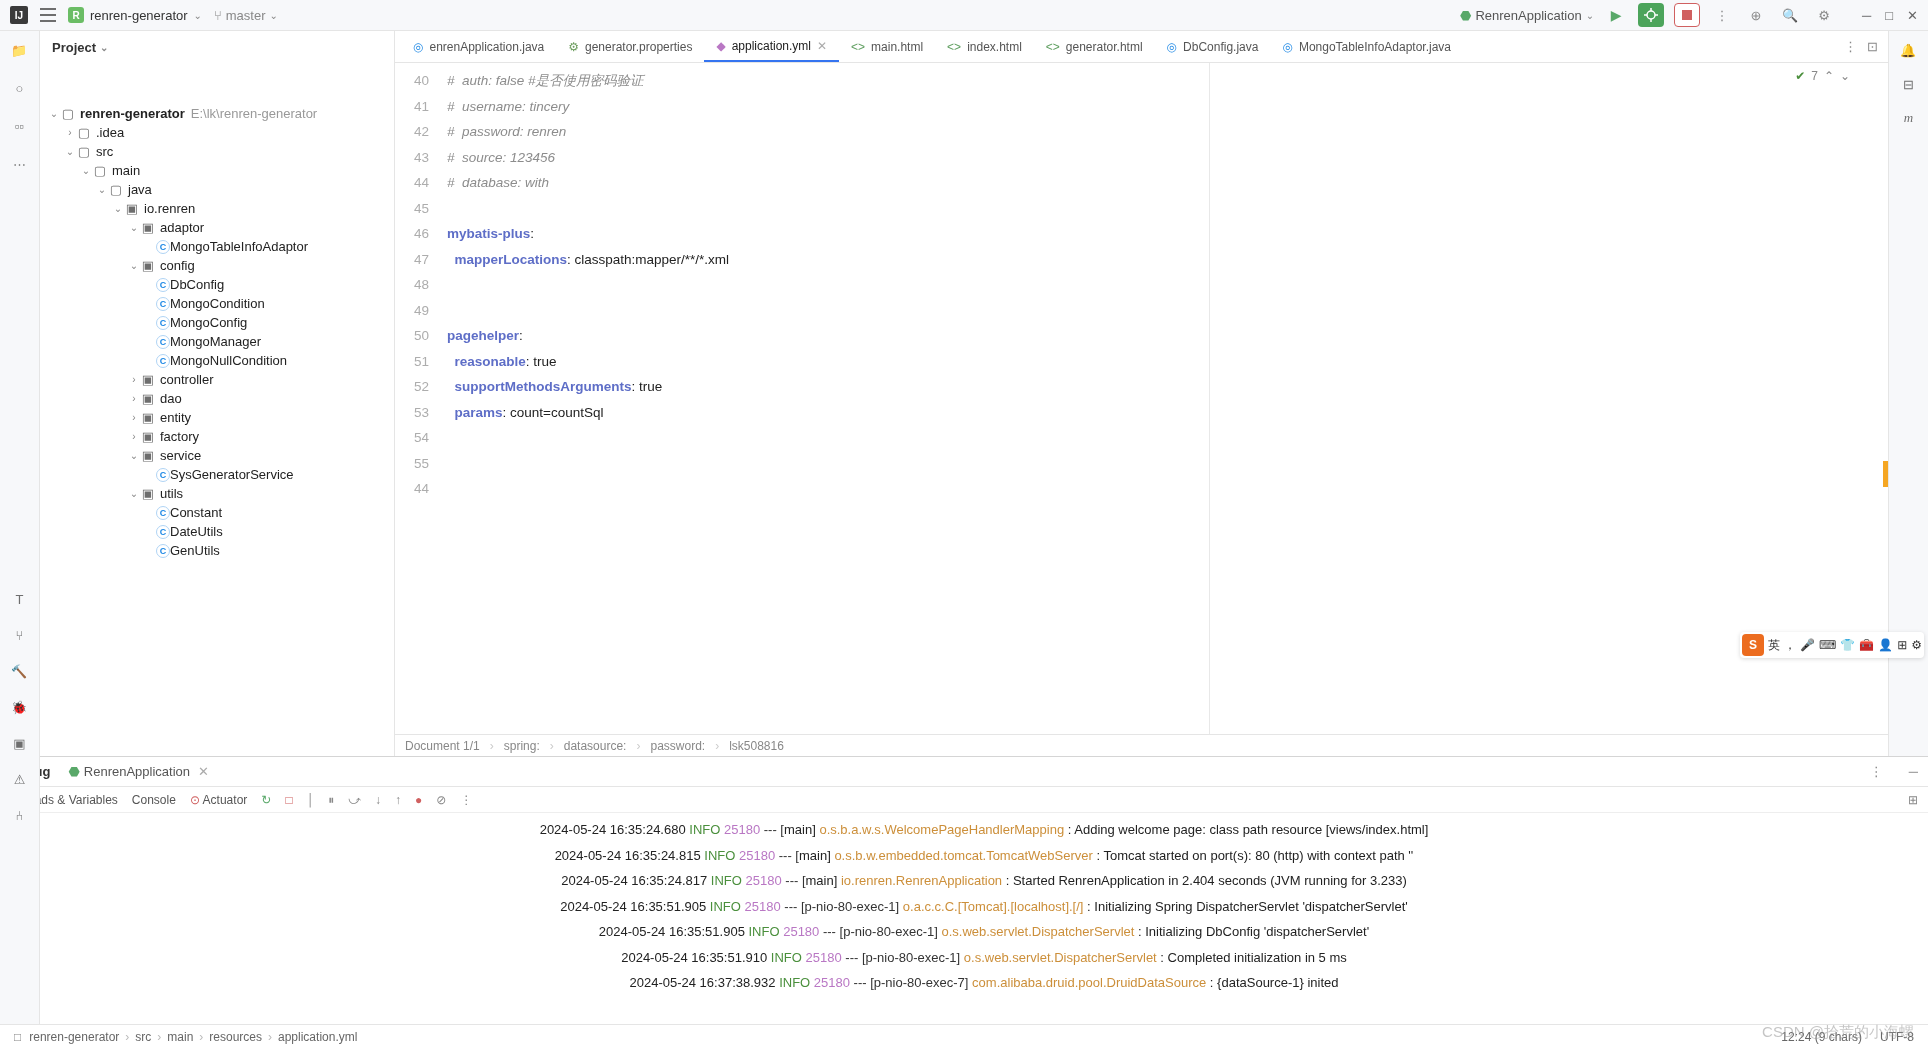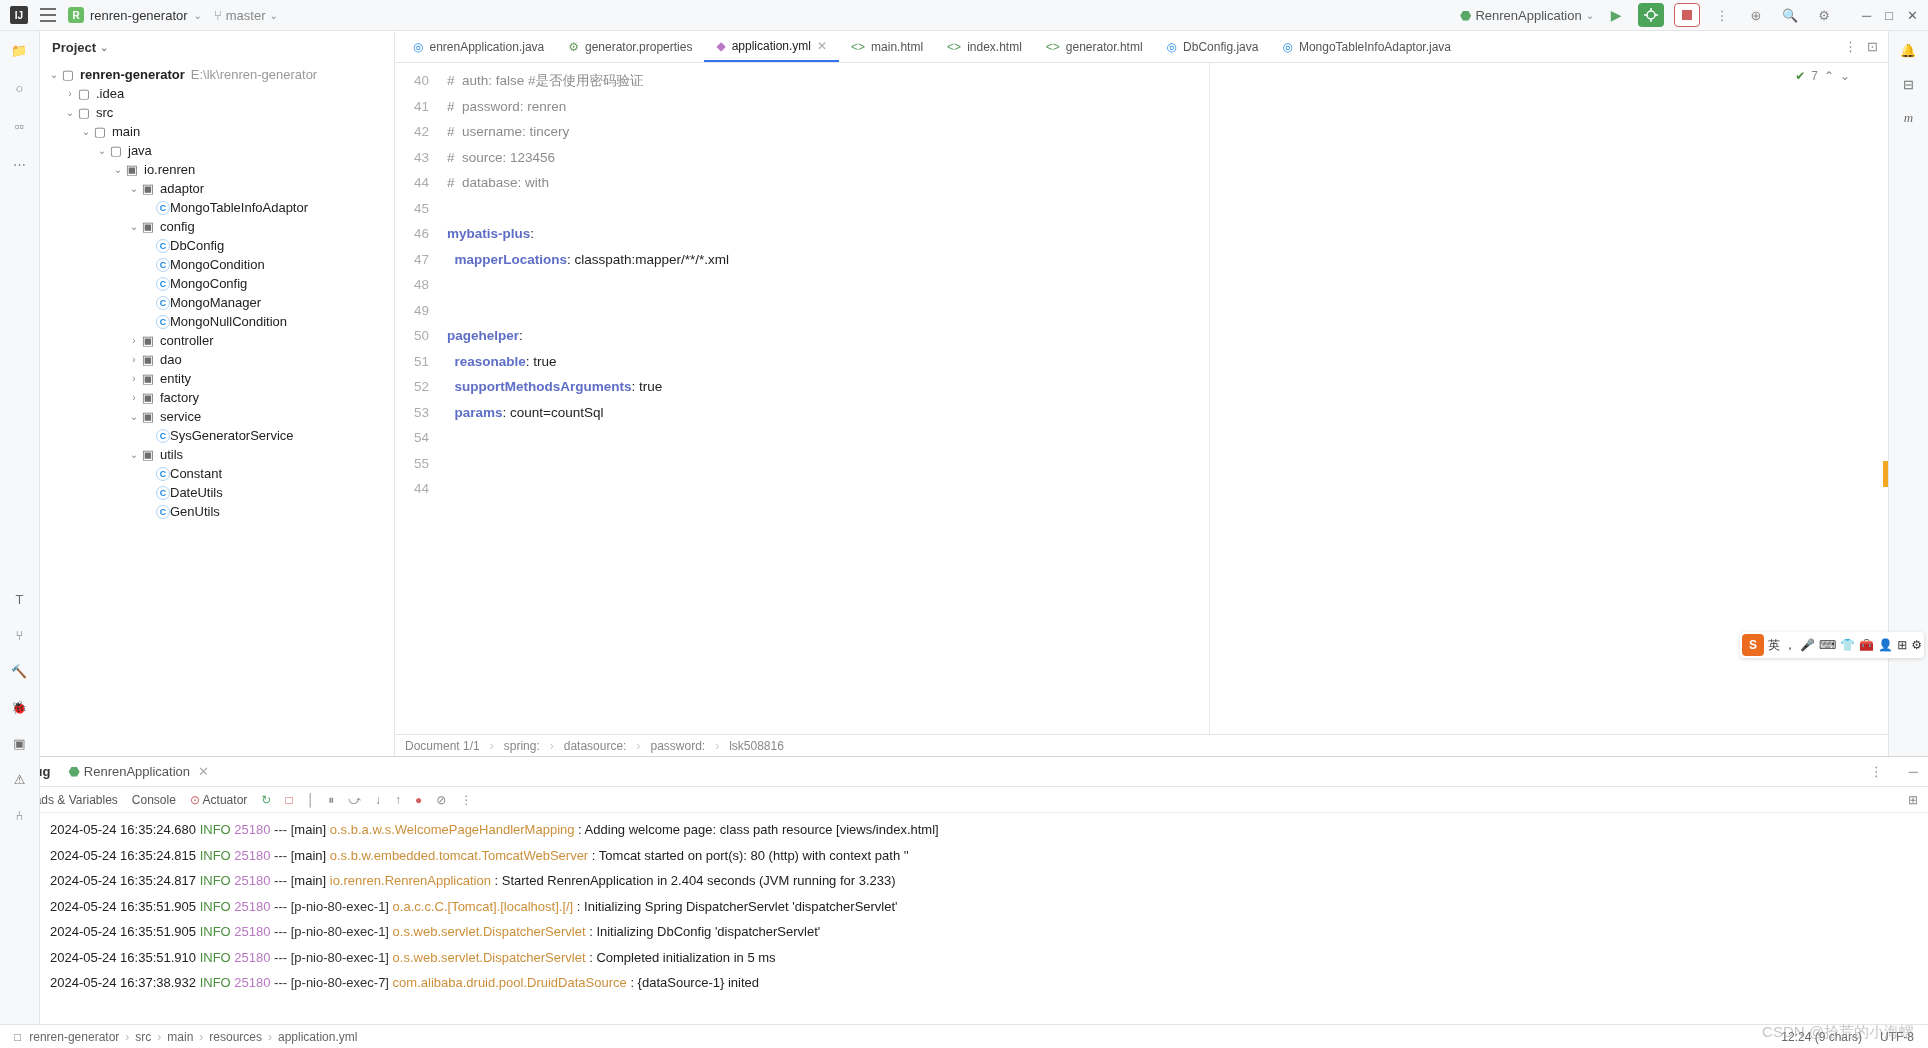--- a/index.html
+++ b/index.html
@@ -16,57 +16,57 @@
 .run-config { display: flex; align-items: center; gap: 4px; color: #555; }
 .icon-btn { width: 24px; height: 24px; display: flex; align-items: center; justify-content: center; cursor: pointer; border-radius: 4px; }
 .play-icon { color: #59a869; font-size: 14px; }
 .debug-btn { background: #4ca45b; border-radius: 4px; width: 26px; height: 24px; display:flex;align-items:center;justify-content:center;}
 .stop-btn { background: #fff; border: 1px solid #d06060; border-radius: 4px; width: 26px; height: 24px;display:flex;align-items:center;justify-content:center; }
 .stop-btn .sq { width: 10px; height: 10px; background: #d06060; }
 .win-controls { display: flex; gap: 14px; margin-left: 16px; color: #666; }
 .main-area { flex: 1; display: flex; overflow: hidden; }
 .left-gutter { width: 40px; background: #f7f8fa; border-right: 1px solid #e5e5e5; display: flex; flex-direction: column; align-items: center; padding-top: 10px; gap: 20px; }
 .gutter-icon { width: 18px; height: 18px; color: #6e6e6e; cursor: pointer; display:flex;align-items:center;justify-content:center;}
-.project-panel { width: 355px; border-right: 1px solid #e5e5e5; display: flex; flex-direction: column; background: #fff; }
+.project-panel { width: 355px; border-right: 1px solid #e5e5e5; display: flex; flex-direction: column; background: #fff; gap: 39px; }
 .project-header { height: 32px; display: flex; align-items: center; padding: 0 12px; font-weight: bold; color: #333; }
 .tree { flex: 1; overflow: auto; padding: 2px 0; font-size: 13px; }
 .tree-row { display: flex; align-items: center; height: 19px; padding-left: 8px; cursor: pointer; white-space: nowrap; }
 .tree-arrow { width: 12px; color: #888; font-size: 10px; text-align: center; }
 .tree-icon { width: 16px; text-align: center; margin-right: 4px; }
 .folder-icon { color: #6e6e6e; }
 .class-icon { color: #1e88e5; font-weight: bold; border: 1px solid #b0d4f5; border-radius: 50%; width: 14px; height: 14px; font-size: 9px; display: inline-flex; align-items: center; justify-content: center; background: #fff;}
 .tree-label { color: #222; }
 .tree-hint { color: #999; margin-left: 6px; }
 .editor-area { flex: 1; display: flex; flex-direction: column; overflow: hidden; position: relative; }
 .tabs { height: 32px; display: flex; align-items: center; border-bottom: 1px solid #e5e5e5; padding-left: 6px; overflow: hidden;}
 .tab { display: flex; align-items: center; padding: 0 12px; height: 100%; gap: 6px; color: #555; cursor: pointer; font-size: 12px;}
 .tab.active { border-bottom: 2px solid #3574f0; color: #222; }
 .tab .close { color: #aaa; font-size: 12px; }
 .file-icon { font-size: 12px; }
 .editor-body { flex: 1; display: flex; overflow: hidden; font-family: 'Consolas','Monaco',monospace; font-size: 13.5px; position: relative; }
 .gutter-nums { width: 44px; text-align: right; color: #adadad; padding-top: 5px; line-height: 25.5px; }
 .gutter-nums div { padding-right: 10px; }
 .code-lines { flex: 1; padding-top: 5px; line-height: 25.5px; padding-left: 8px; }
 .code-lines .ln { white-space: pre; }
-.comment { color: #8c8c8c; }
+.comment { color: #8c8c8c; font-style: italic; }
 .key { color: #5e6ec7; font-weight: bold; }
 .val { color: #222; }
 .editor-divider { position: absolute; left: 814px; top: 0; bottom: 0; border-left: 1px solid #e8e8e8; }
 .editor-badge { position: absolute; top: 6px; right: 38px; display: flex; align-items: center; gap: 6px; color: #888; font-size: 12px;}
 .crumb-bar { height: 22px; border-top: 1px solid #e5e5e5; display: flex; align-items: center; padding: 0 10px; color: #888; font-size: 12px; gap: 10px; }
 .right-gutter { width: 40px; background: #f7f8fa; border-left: 1px solid #e5e5e5; display: flex; flex-direction: column; align-items: center; padding-top: 10px; gap: 16px;}
 .debug-panel { height: 268px; border-top: 1px solid #d5d5d5; display: flex; flex-direction: column; }
 .debug-tabs { height: 30px; display: flex; align-items: center; padding: 0 10px; gap: 18px; border-bottom: 1px solid #e5e5e5; }
 .debug-tab { font-size: 13px; color: #333; font-weight: bold; }
 .debug-run { display: flex; align-items: center; gap: 4px; color: #555; font-weight: normal;}
 .debug-toolbar { height: 26px; display: flex; align-items: center; padding: 0 10px; gap: 14px; border-bottom: 1px solid #eee; font-size: 12px; color: #555;}
 .debug-body { flex: 1; display: flex; overflow: hidden; }
 .debug-left-icons { width: 40px; background: #f7f8fa; display: flex; flex-direction: column; align-items: center; padding-top: 6px; gap: 14px; }
 .console-out { flex: 1; overflow: auto; padding: 4px 10px; font-family: 'Consolas',monospace; font-size: 13px; line-height: 25.5px; }
-.console-line { white-space: nowrap; }
+.console-line { white-space: nowrap; text-align: center; }
 .log-ts { color: #222; }
 .log-info { color: #4a8f3c; }
 .log-pid { color: #b977c4; }
 .log-thread { color: #222; }
 .log-src { color: #cc8f3a; }
 .log-msg { color: #222; }
 .status-bar { height: 24px; border-top: 1px solid #e5e5e5; display: flex; align-items: center; padding: 0 14px; font-size: 12px; color: #666; }
 .breadcrumbs { display: flex; gap: 6px; align-items: center;}
 .status-right { margin-left: auto; display: flex; gap: 18px; align-items:center;}
 .ime-float { position: fixed; right: 4px; top: 632px; display: flex; align-items: center; gap: 4px; background: #fff; border-radius: 4px; padding: 2px; box-shadow: 0 1px 4px rgba(0,0,0,0.15); font-size: 12px;}
@@ -328,22 +328,22 @@
           <div>50</div>
           <div>51</div>
           <div>52</div>
           <div>53</div>
           <div>54</div>
           <div>55</div>
           <div>44</div>
         </div>
       <div class="code-lines" id="code-lines">
           <div class="ln"><span class="comment">#  auth: false #是否使用密码验证</span></div>
+          <div class="ln"><span class="comment">#  username: tincery</span></div>
           <div class="ln"><span class="comment">#  password: renren</span></div>
-          <div class="ln"><span class="comment">#  username: tincery</span></div>
           <div class="ln"><span class="comment">#  source: 123456</span></div>
           <div class="ln"><span class="comment">#  database: with</span></div>
           <div class="ln">&nbsp;</div>
           <div class="ln"><span class="key">mybatis-plus</span><span class="val">:</span></div>
           <div class="ln">  <span class="key">mapperLocations</span><span class="val">: classpath:mapper/**/*.xml</span></div>
           <div class="ln">&nbsp;</div>
           <div class="ln">&nbsp;</div>
           <div class="ln"><span class="key">pagehelper</span><span class="val">:</span></div>
           <div class="ln">  <span class="key">reasonable</span><span class="val">: true</span></div>
           <div class="ln">  <span class="key">supportMethodsArguments</span><span class="val">: true</span></div>

